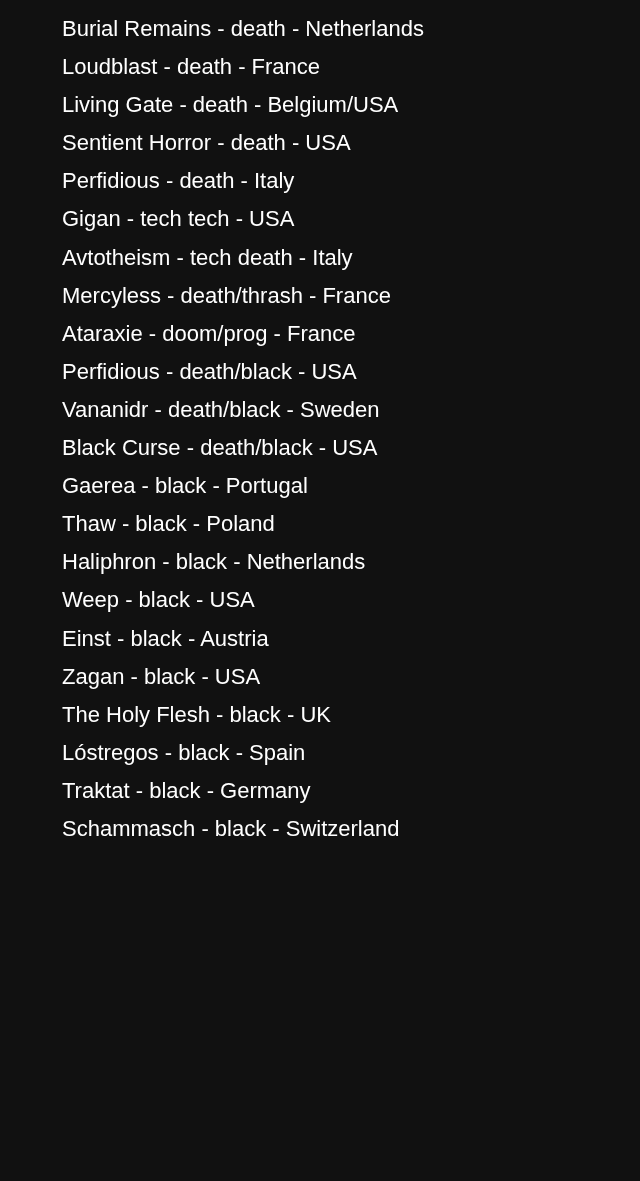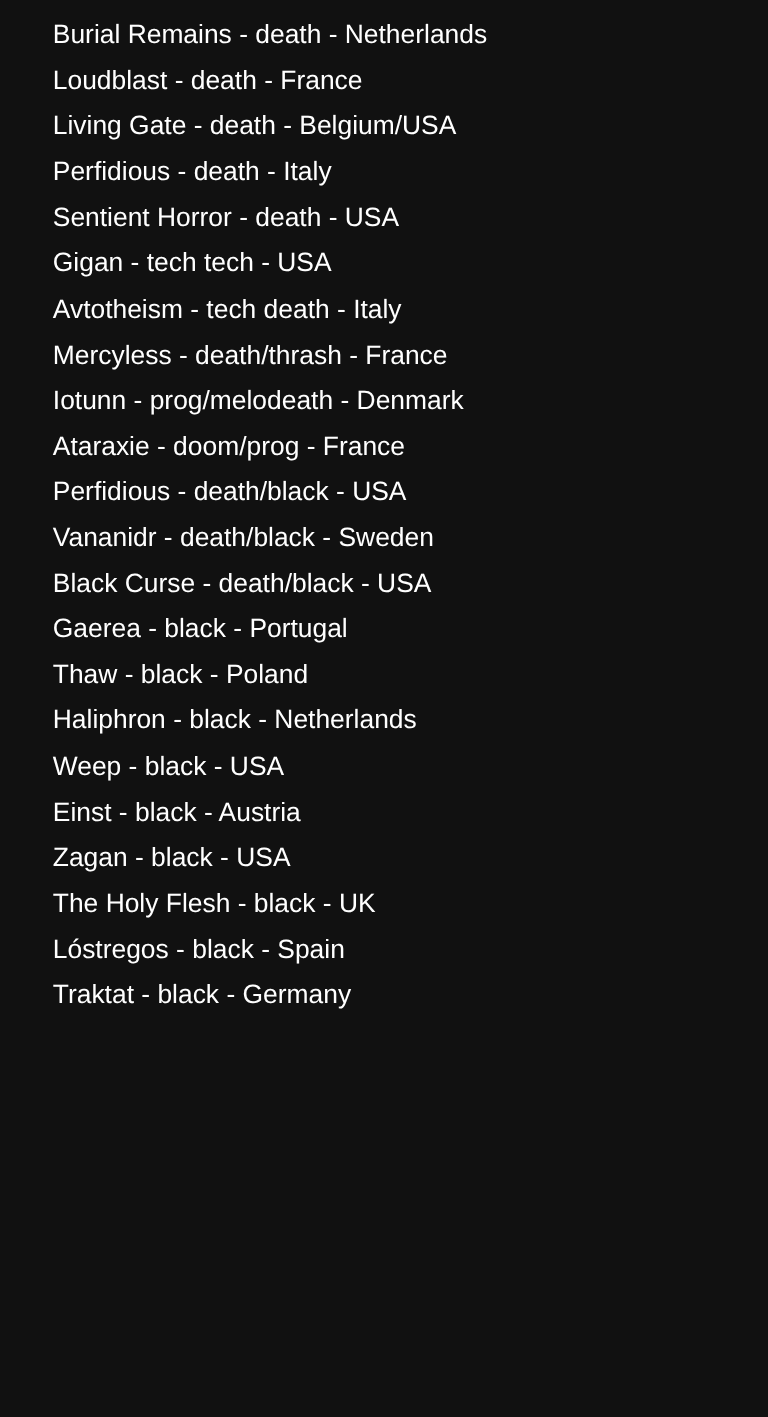--- a/index.html
+++ b/index.html
@@ -15,41 +15,42 @@
       line-height: 1.55;
       width: 640px;
       min-height: 1181px;
       padding: 10px 20px 20px 44px;
     }
     .band-list {
       list-style: none;
     }
     .band-list li {
       padding: 2px 0;
+      margin-left: 18px;
     }
   </style>
 </head>
 <body>
 
 <ul class="band-list" id="band-list-container">
 <li><span>Burial Remains - death - Netherlands</span></li>
     <li><span>Loudblast - death - France</span></li>
     <li><span>Living Gate - death - Belgium/USA</span></li>
+    <li><span>Sentient Horror - death - USA</span></li>
     <li><span>Perfidious - death - Italy</span></li>
-    <li><span>Sentient Horror - death - USA</span></li>
     <li><span>Gigan - tech tech - USA</span></li>
     <li><span>Avtotheism - tech death - Italy</span></li>
     <li><span>Mercyless - death/thrash - France</span></li>
-    <li><span>Iotunn - prog/melodeath - Denmark</span></li>
     <li><span>Ataraxie - doom/prog - France</span></li>
     <li><span>Perfidious - death/black - USA</span></li>
     <li><span>Vananidr - death/black - Sweden</span></li>
     <li><span>Black Curse - death/black - USA</span></li>
     <li><span>Gaerea - black - Portugal</span></li>
     <li><span>Thaw - black - Poland</span></li>
     <li><span>Haliphron - black - Netherlands</span></li>
     <li><span>Weep - black - USA</span></li>
     <li><span>Einst - black - Austria</span></li>
     <li><span>Zagan - black - USA</span></li>
     <li><span>The Holy Flesh - black - UK</span></li>
     <li><span>Lóstregos - black - Spain</span></li>
     <li><span>Traktat - black - Germany</span></li>
+    <li><span>Schammasch - black - Switzerland</span></li>
   </ul>
 
 </body></html>

